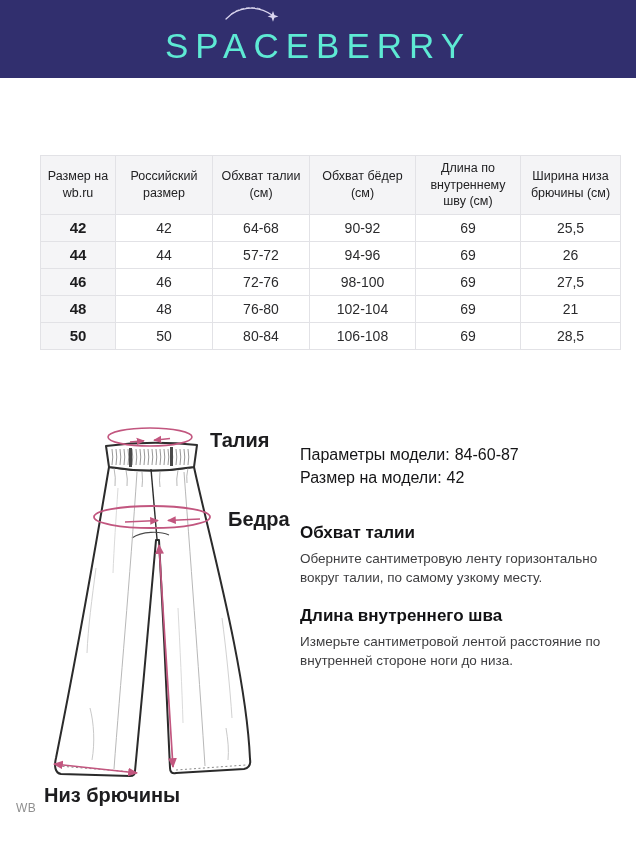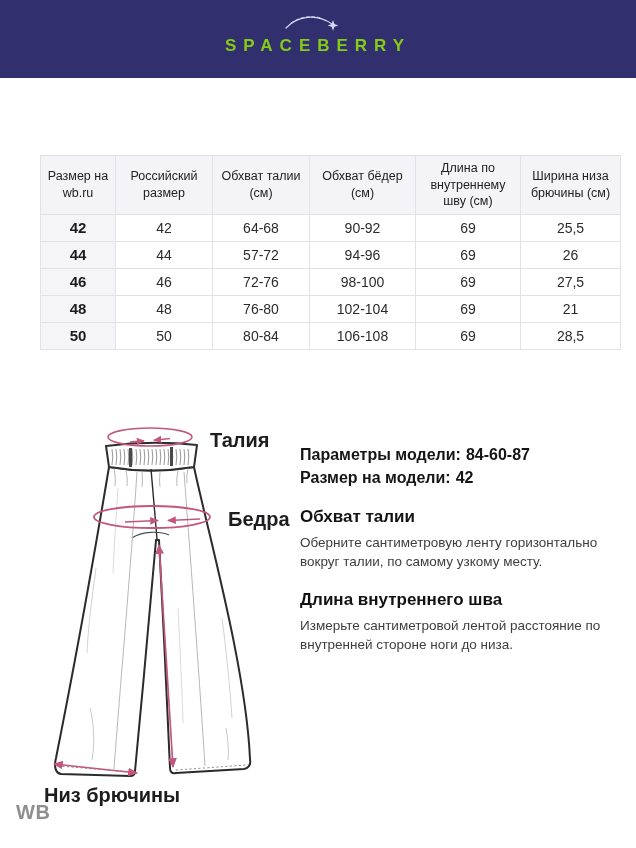--- a/index.html
+++ b/index.html
@@ -4,21 +4,21 @@
 <style>
   * { margin:0; padding:0; box-sizing:border-box; }
   html,body { background:#ffffff; }
   body { font-family:"Liberation Sans", sans-serif; }
   .page { position:relative; width:636px; height:848px; background:#fff; overflow:hidden; margin:0 auto; }
 
   
   .brand-bar { position:absolute; left:0; top:0; width:636px; height:78px; background:#312f6e;
                display:flex; align-items:center; justify-content:center; }
   .logo-wrap { position:relative; padding-top:12px; }
-  .logo-text { color:#84cc16; font-size:17px; font-weight:700; letter-spacing:7px; line-height:1; }
+  .logo-text { color:#5eead4; font-size:35px; font-weight:400; letter-spacing:7px; line-height:1; }
   .comet { position:absolute; left:58px; top:-14px; }
 
   
   .size-table-wrap { position:absolute; left:28px; top:155px; }
   table.size-table { border-collapse:collapse; table-layout:fixed; width:580px;margin-left:12px; }
   .size-table th, .size-table td { border:1px solid #e2e2e6; text-align:center; vertical-align:middle; }
   .size-table th { background:#f4f4f6; font-weight:500; font-size:12.5px; line-height:1.32;
                    color:#222224; height:57px; padding:4px 6px; }
   .size-table td { font-size:14px; color:#2b2b2d; height:27px; padding:0 2px; background:#fff; }
   .size-table td.size-col { background:#f5f5f7; font-weight:700; font-size:15px; color:#1c1c1e; }
@@ -28,29 +28,29 @@
   .figure svg { position:absolute; left:0; top:0; }
   .fig-label { position:absolute; font-size:20px; font-weight:600; color:#1d1d1f; line-height:1.12; }
   .lbl-waist { left:180px; top:11px; }
   .lbl-hips { left:198px; top:90px; }
   .lbl-inseam { left:151px; top:221px; width:112px; }
   .lbl-hem { left:14px; top:366px; }
 
   
   .info-col { position:absolute; left:300px; top:444px; width:326px; }
   .model-line { font-size:16px; line-height:22.5px; color:#151517; }
-  .model-line .lbl { font-weight:700; }
-  .model-line .val { font-weight:700; margin-left:5px; }
-  .guide { margin-top:17px; }
+  .model-line .lbl { font-weight:400; }
+  .model-line .val { font-weight:400; margin-left:5px; }
+  .guide { margin-top:33px; }
   .guide-section { margin-bottom:18px; }
   .guide-section h3 { font-size:17px; font-weight:700; color:#121214; line-height:22px; }
   .guide-section p { margin-top:6px; font-size:13.5px; line-height:18.5px; color:#3e3e40; width:330px; }
 
   
-  .watermark { position:absolute; left:16px; top:801px; font-size:20px; font-weight:700;
+  .watermark { position:absolute; left:16px; top:801px; font-size:12px; font-weight:400;
                color:#8f8f8f; letter-spacing:0.5px;text-align:right; }
 </style>
 </head>
 <body>
 
 <div class="page">
 
   <div class="brand-bar">
     <div class="logo-wrap">
       <svg class="comet" width="62" height="30" viewBox="0 0 62 30">

